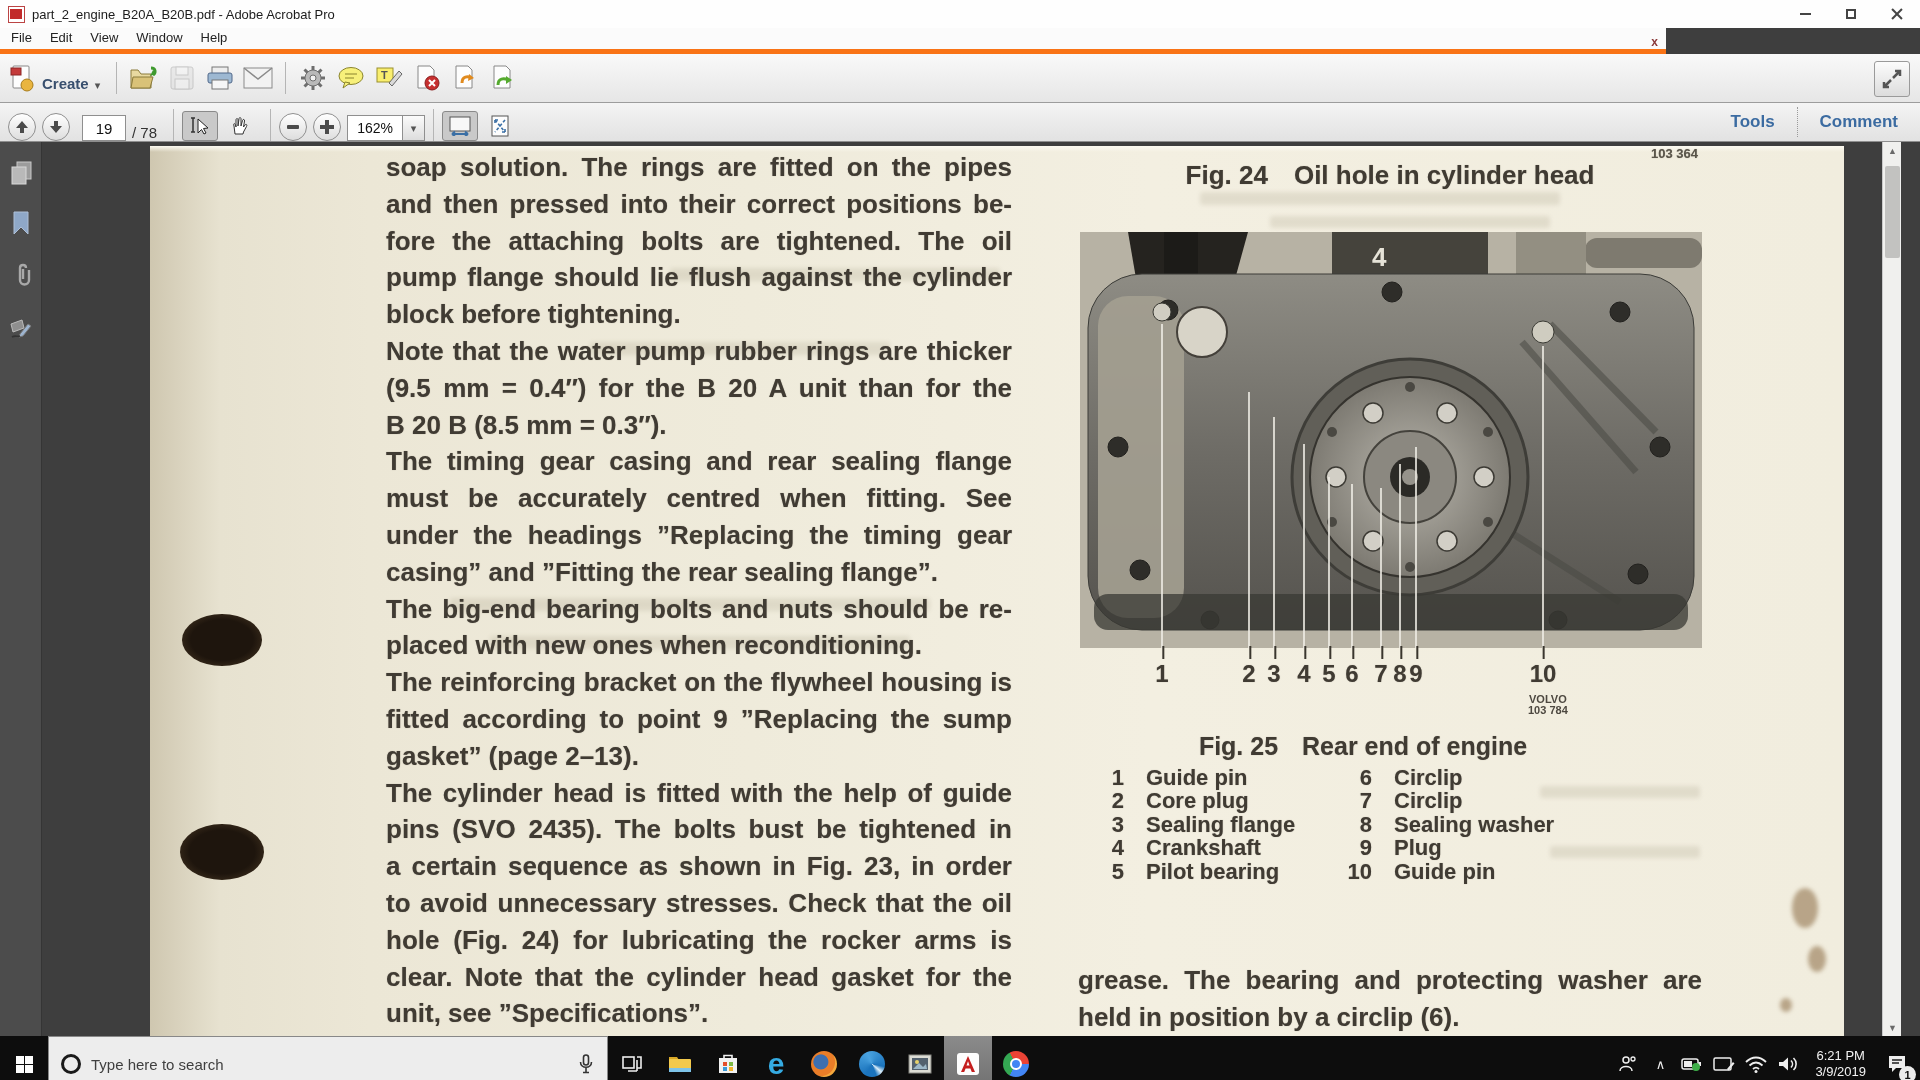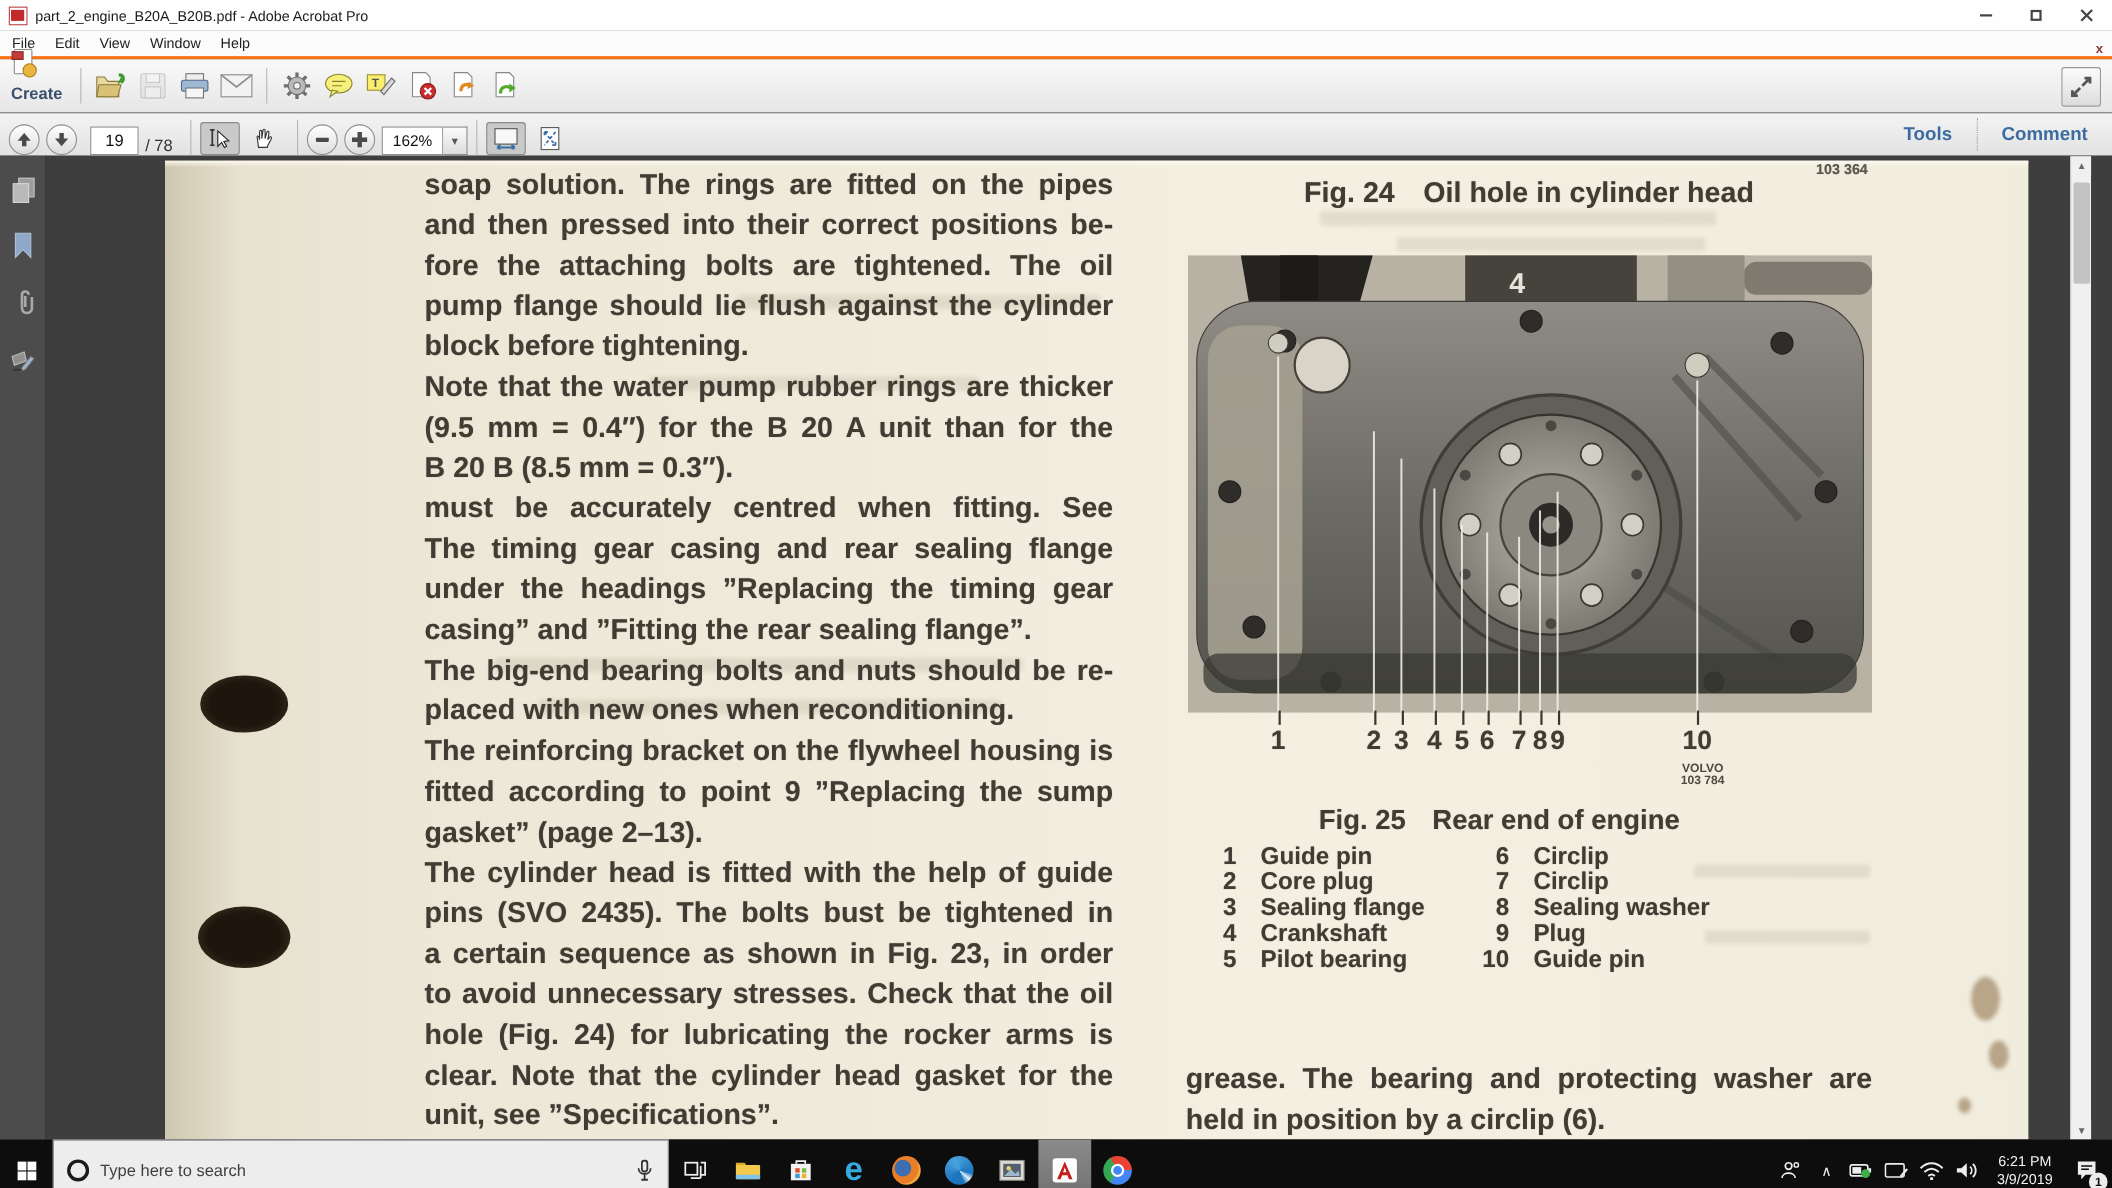--- a/index.html
+++ b/index.html
@@ -14,31 +14,31 @@
   #pdf-badge .fold { position:absolute; left:2px; top:3px; width:12px; height:10px; background:#c22b2b; }
   #title-text { font-size:13px; color:#1c1c1c; }
   .wbtns { margin-left:auto; display:flex; }
   .wbtn { width:46px; height:28px; display:flex; align-items:center; justify-content:center; }
   .glyph-min { width:11px; height:2px; background:#444; }
   .glyph-max { width:10px; height:10px; border:2px solid #444; }
   .glyph-x { position:relative; width:12px; height:12px; }
   .glyph-x::before,.glyph-x::after { content:""; position:absolute; left:5px; top:-1px; width:2px; height:14px; background:#444; }
   .glyph-x::before { transform:rotate(45deg);} .glyph-x::after { transform:rotate(-45deg);}
 
-  #menubar { position:absolute; left:0; top:28px; width:1920px; height:26px; background:#fbfbfb;
-             border-bottom:3px solid #f97316; display:flex; align-items:flex-end; padding-left:2px; }
+  #menubar { position:absolute; left:0; top:28px; width:1666px; height:26px; background:#fbfbfb;
+             border-bottom:5px solid #f97316; display:flex; align-items:flex-end; padding-left:2px; }
   .menu-item { font-size:13px; color:#222; padding:4px 9px; }
   #menu-close { margin-left:auto; margin-right:8px; color:#8b3a3a; font-size:12px; font-weight:bold; }
 
   #toolbar { position:absolute; left:0; top:54px; width:1920px; height:49px;
              background:linear-gradient(#f9f9f9,#e6e6e6); border-bottom:1px solid #9c9c9c;
              display:flex; align-items:center; }
   .tsep { width:1px; height:32px; background:#b5b5b5; margin:0 8px; }
   .tbtn { width:38px; height:38px; display:flex; align-items:center; justify-content:center; border-radius:3px; }
-  #create-btn { display:flex; align-items:flex-start; gap:6px; padding:4px 8px 4px 10px;flex-direction:column; }
+  #create-btn { display:flex; align-items:flex-end; gap:6px; padding:4px 8px 4px 10px; }
   #create-label { font-size:15px; font-weight:bold; color:#384f6e; }
   .caret { font-size:11px; color:#555; }
   #expand-btn { position:absolute; right:10px; top:7px; width:36px; height:36px; background:linear-gradient(#fcfcfc,#dcdcdc);
                 border:1px solid #9a9a9a; border-radius:3px; display:flex; align-items:center; justify-content:center; }
 
   #navbar { position:absolute; left:0; top:103px; width:1920px; height:39px;
             background:linear-gradient(#f4f4f4,#e2e2e2); border-bottom:1px solid #8e8e8e;
             display:flex; align-items:flex-end; padding-left:8px; }
   .circ { width:28px; height:28px; border-radius:50%; background:linear-gradient(#fff,#ddd);
           border:1px solid #8f8f8f; display:flex; align-items:center; justify-content:center; margin-right:6px; }
@@ -361,22 +361,22 @@
       <div id="col-left" class="scan-text">
 
       <div class="tline">soap solution. The rings are fitted on the pipes</div>
           <div class="tline">and then pressed into their correct positions be-</div>
           <div class="tline">fore the attaching bolts are tightened. The oil</div>
           <div class="tline">pump flange should lie flush against the cylinder</div>
           <div class="tline par-end">block before tightening.</div>
           <div class="tline">Note that the water pump rubber rings are thicker</div>
           <div class="tline">(9.5 mm = 0.4″) for the B 20 A unit than for the</div>
           <div class="tline par-end">B 20 B (8.5 mm = 0.3″).</div>
+          <div class="tline">The timing gear casing and rear sealing flange</div>
           <div class="tline">must be accurately centred when fitting. See</div>
-          <div class="tline">The timing gear casing and rear sealing flange</div>
           <div class="tline">under the headings ”Replacing the timing gear</div>
           <div class="tline par-end">casing” and ”Fitting the rear sealing flange”.</div>
           <div class="tline">The big-end bearing bolts and nuts should be re-</div>
           <div class="tline par-end">placed with new ones when reconditioning.</div>
           <div class="tline">The reinforcing bracket on the flywheel housing is</div>
           <div class="tline">fitted according to point 9 ”Replacing the sump</div>
           <div class="tline par-end">gasket” (page 2–13).</div>
           <div class="tline">The cylinder head is fitted with the help of guide</div>
           <div class="tline">pins (SVO 2435). The bolts bust be tightened in</div>
           <div class="tline">a certain sequence as shown in Fig. 23, in order</div>

